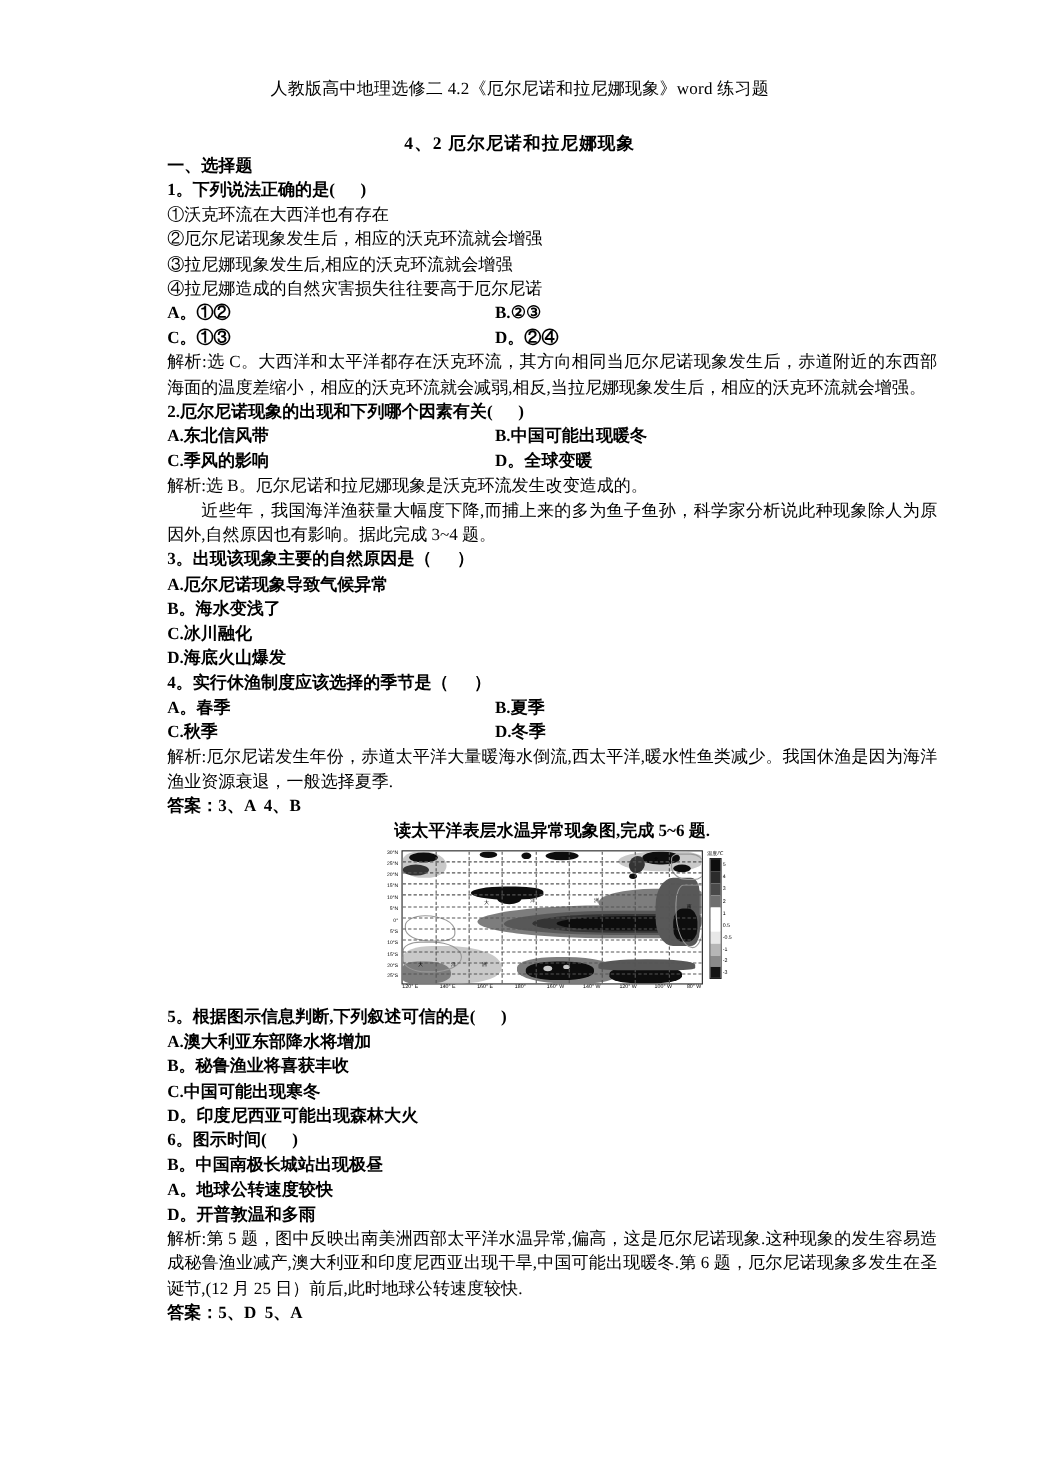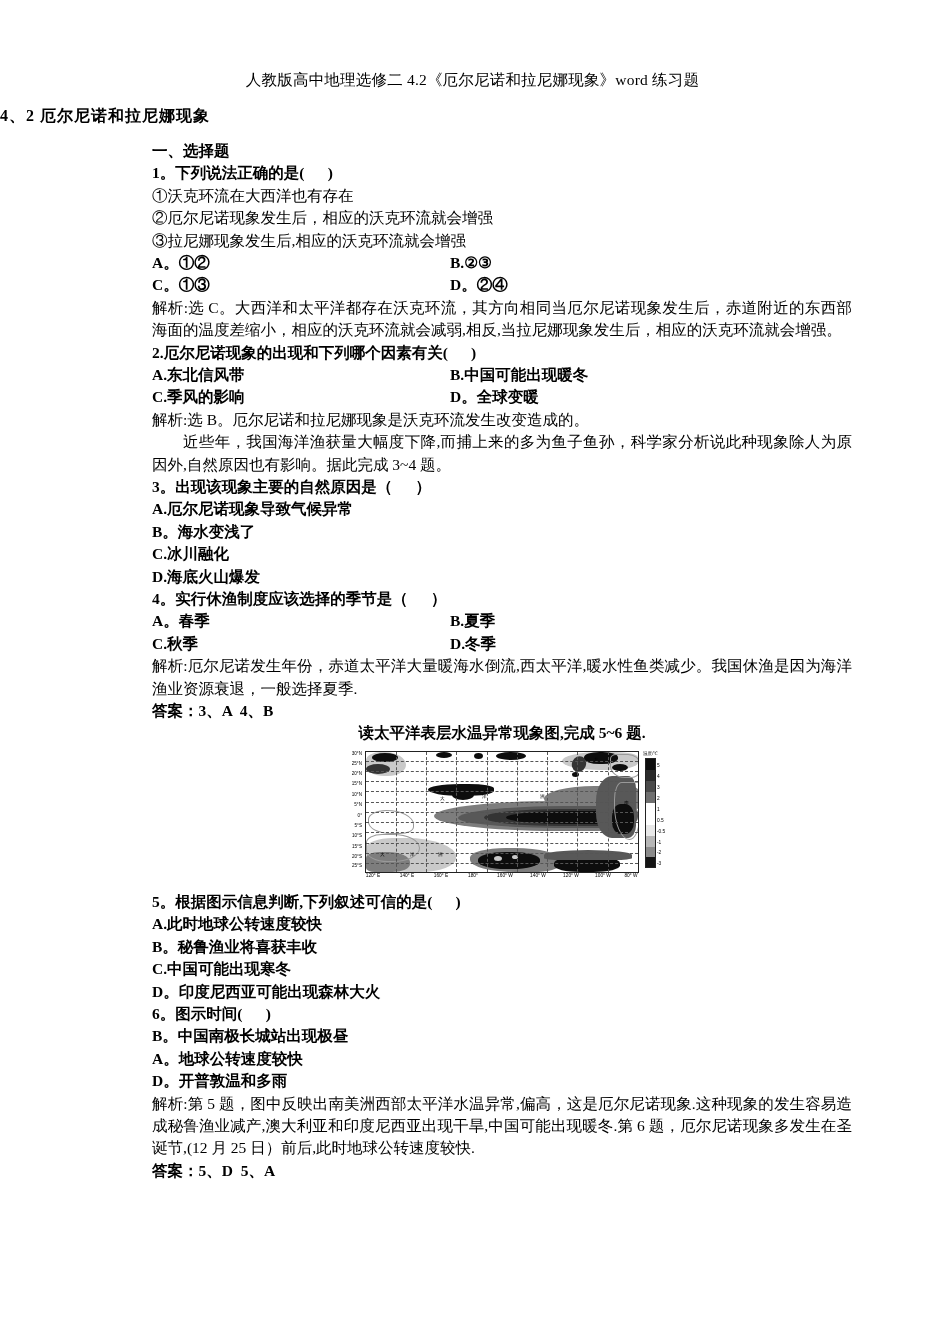--- a/index.html
+++ b/index.html
@@ -28,22 +28,23 @@
     top: 70px;
     width: 945px;
     text-align: center;
     font-size: 15.5px;
     letter-spacing: 0.2px;
     white-space: nowrap;
   }
   .doc-title {
     position: absolute;
     left: 0;
-    top: 106px;
+    top: 120px;
     width: 945px;
+    text-align: center;
     font-size: 16px;
     font-weight: bold;
     letter-spacing: 1px;
   }
   .content {
     position: absolute;
     left: 152px;
     top: 140px;
     width: 700px;
   }
@@ -223,20 +224,21 @@
   <div class="doc-title">4、2   厄尔尼诺和拉尼娜现象</div>
 
   <div class="content">
 
     <div class="line bold">一、选择题</div>
 
     <div class="line bold">1。下列说法正确的是(      )</div>
     <div class="line">①沃克环流在大西洋也有存在</div>
     <div class="line">②厄尔尼诺现象发生后，相应的沃克环流就会增强</div>
     <div class="line">③拉尼娜现象发生后,相应的沃克环流就会增强</div>
+    <div class="line">④拉尼娜造成的自然灾害损失往往要高于厄尔尼诺</div>
     <div class="two-col">
       <span class="colA">A。①②</span>
       <span class="colB">B.②③</span>
     </div>
     <div class="two-col">
       <span class="colA">C。①③</span>
       <span class="colB">D。②④</span>
     </div>
     <div class="line">解析:选 C。大西洋和太平洋都存在沃克环流，其方向相同当厄尔尼诺现象发生后，赤道附近的东西部海面的温度差缩小，相应的沃克环流就会减弱,相反,当拉尼娜现象发生后，相应的沃克环流就会增强。</div>
 
@@ -401,21 +403,21 @@
           <span class="leg-lab" style="top:80px">-0.5</span>
           <span class="leg-lab" style="top:91px">-1</span>
           <span class="leg-lab" style="top:101px">-2</span>
           <span class="leg-lab" style="top:112px">-3</span>
         </div>
 
       </div>
     </div>
 
     <div class="line bold">5。根据图示信息判断,下列叙述可信的是(      )</div>
-    <div class="line bold">A.此时地球公转速度较快</div>
+    <div class="line bold">A.澳大利亚东部降水将增加</div>
     <div class="line bold">B。秘鲁渔业将喜获丰收</div>
     <div class="line bold">C.中国可能出现寒冬</div>
     <div class="line bold">D。印度尼西亚可能出现森林大火</div>
 
     <div class="line bold">6。图示时间(      )</div>
     <div class="line bold">B。中国南极长城站出现极昼</div>
     <div class="line bold">A。地球公转速度较快</div>
     <div class="line bold">D。开普敦温和多雨</div>
     <div class="line">解析:第 5 题，图中反映出南美洲西部太平洋水温异常,偏高，这是厄尔尼诺现象.这种现象的发生容易造成秘鲁渔业减产,澳大利亚和印度尼西亚出现干旱,中国可能出现暖冬.第 6 题，厄尔尼诺现象多发生在圣诞节,(12 月 25 日）前后,此时地球公转速度较快.</div>
     <div class="line bold">答案：5、D  5、A</div>

